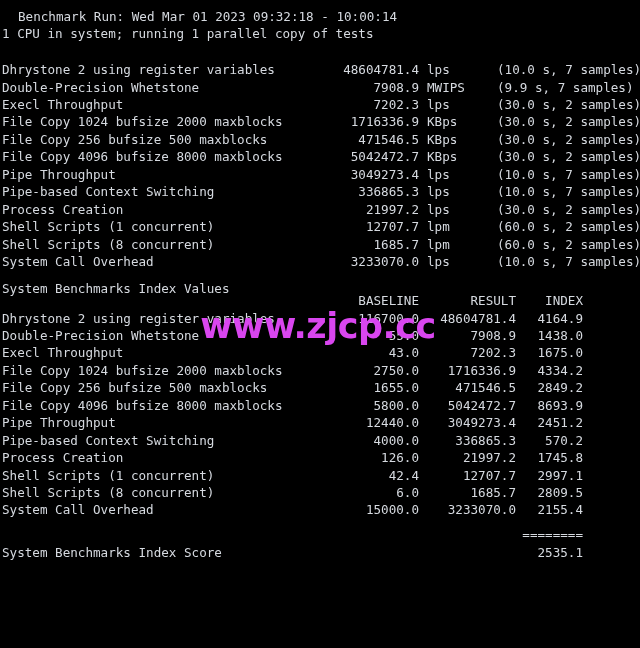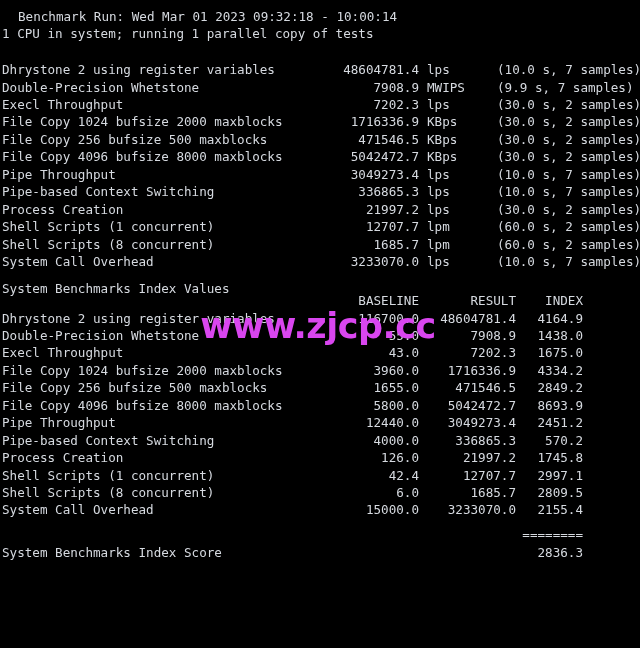--- a/index.html
+++ b/index.html
@@ -209,21 +209,21 @@
 
     <div>
       <div class="cell idx-label" style="top:344.4px;">Execl Throughput</div>
       <div class="cell idx-baseline" style="top:344.4px;">43.0</div>
       <div class="cell idx-result" style="top:344.4px;">7202.3</div>
       <div class="cell idx-index" style="top:344.4px;">1675.0</div>
     </div>
 
     <div>
       <div class="cell idx-label" style="top:361.8px;">File Copy 1024 bufsize 2000 maxblocks</div>
-      <div class="cell idx-baseline" style="top:361.8px;">3960.0</div>
+      <div class="cell idx-baseline" style="top:361.8px;">2750.0</div>
       <div class="cell idx-result" style="top:361.8px;">1716336.9</div>
       <div class="cell idx-index" style="top:361.8px;">4334.2</div>
     </div>
 
     <div>
       <div class="cell idx-label" style="top:379.3px;">File Copy 256 bufsize 500 maxblocks</div>
       <div class="cell idx-baseline" style="top:379.3px;">1655.0</div>
       <div class="cell idx-result" style="top:379.3px;">471546.5</div>
       <div class="cell idx-index" style="top:379.3px;">2849.2</div>
     </div>
@@ -276,19 +276,19 @@
       <div class="cell idx-result" style="top:501.4px;">3233070.0</div>
       <div class="cell idx-index" style="top:501.4px;">2155.4</div>
     </div>
 
   </div>
 
   <div class="cell equals-bar" style="top:526.0px;">========</div>
 
   <div>
     <div class="cell score-label" style="top:543.5px;">System Benchmarks Index Score</div>
-    <div class="cell score-value" style="top:543.5px;">2836.3</div>
+    <div class="cell score-value" style="top:543.5px;">2535.1</div>
   </div>
 
 
   <div id="watermark">www.zjcp.cc</div>
 
 </div>
 
 </body></html>

